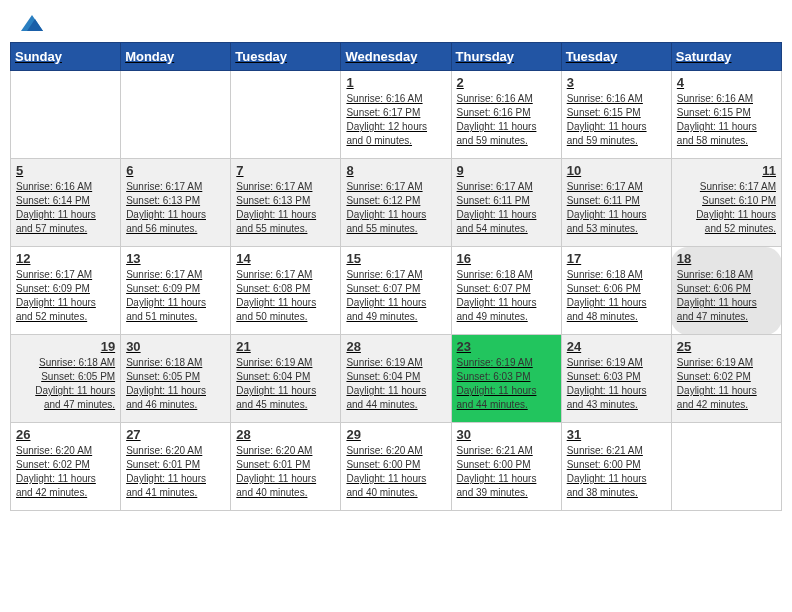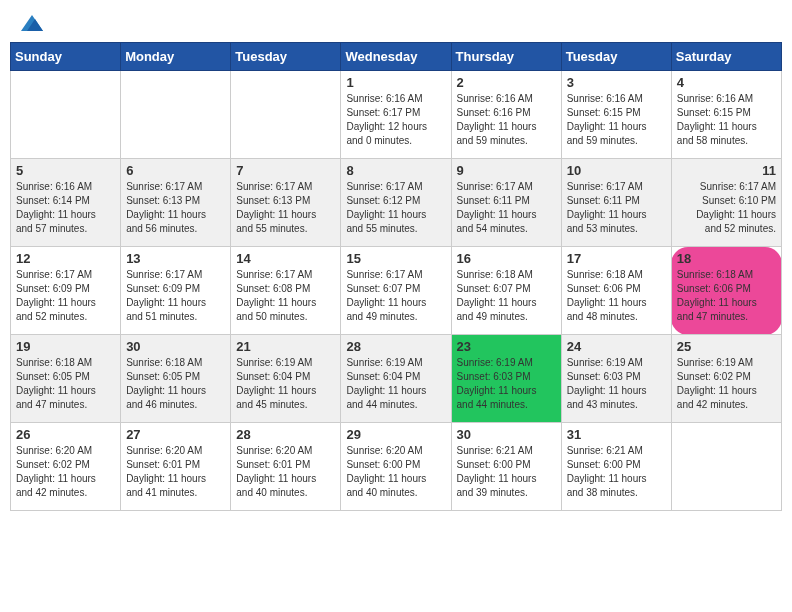--- a/index.html
+++ b/index.html
@@ -31,20 +31,21 @@
       color: #333;
     }
     .subtitle {
       font-size: 16px;
       color: #555;
     }
     .calendar {
       width: 100%;
       border-collapse: collapse;
       border: 1px solid #ccc;
+      text-decoration: underline;
     }
     .calendar th {
       background-color: #2255a4;
       color: #fff;
       padding: 6px 4px;
       text-align: left;
       font-size: 13px;
       font-weight: bold;
       border: 1px solid #1a4080;
     }
@@ -228,30 +229,30 @@
 Daylight: 11 hours
 and 49 minutes.</div>
         </td>
         <td style="background: rgb(255, 255, 255);">
           <span class="day-number">17</span>
           <div class="day-info" style="white-space: pre-line;">Sunrise: 6:18 AM
 Sunset: 6:06 PM
 Daylight: 11 hours
 and 48 minutes.</div>
         </td>
-        <td style="background: #ec4899; border-radius: 17px;">
+        <td style="background: #e5e5e5; border-radius: 17px;">
           <span class="day-number">18</span>
           <div class="day-info" style="white-space: pre-line;">Sunrise: 6:18 AM
 Sunset: 6:06 PM
 Daylight: 11 hours
 and 47 minutes.</div>
         </td>
       </tr>
       <tr>
-        <td style="background: rgb(240, 240, 240);">
+        <td style="background: rgb(240, 240, 240); text-align: right;">
           <span class="day-number">19</span>
           <div class="day-info" style="white-space: pre-line;">Sunrise: 6:18 AM
 Sunset: 6:05 PM
 Daylight: 11 hours
 and 47 minutes.</div>
         </td>
         <td style="background: rgb(240, 240, 240);">
           <span class="day-number">30</span>
           <div class="day-info" style="white-space: pre-line;">Sunrise: 6:18 AM
 Sunset: 6:05 PM

